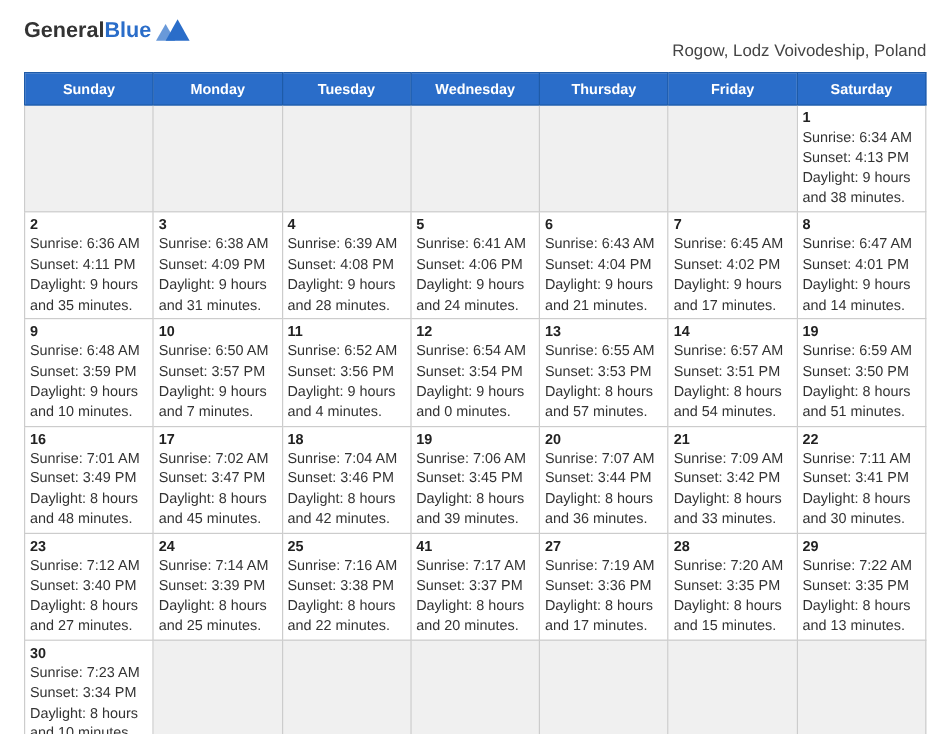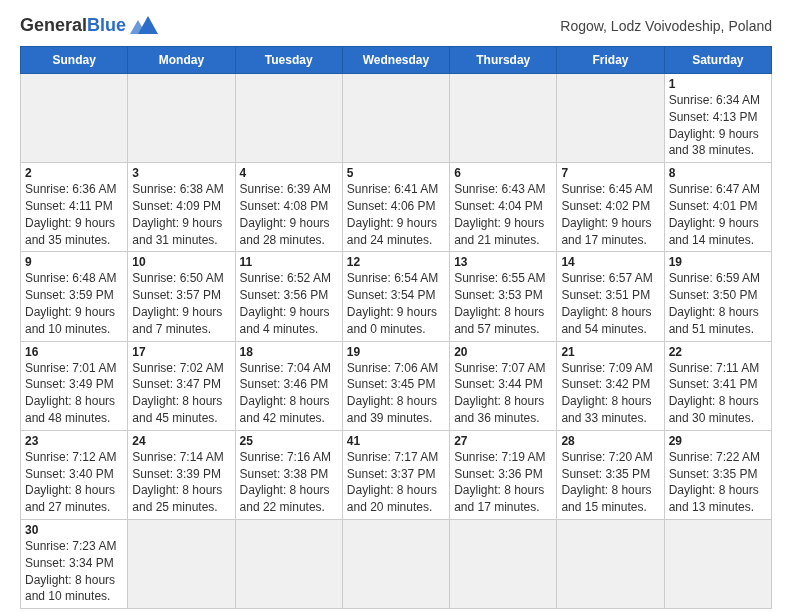--- a/index.html
+++ b/index.html
@@ -41,21 +41,21 @@
     }
     .cal-title {
       font-size: 32px;
       font-weight: bold;
       color: #222;
       line-height: 1.1;
     }
     .cal-subtitle {
       font-size: 14px;
       color: #444;
-      margin-top: 2px;
+      margin-top: 18px;
     }
     .calendar {
       width: 100%;
       border-collapse: collapse;
       table-layout: fixed;
     }
     .calendar thead th {
       background: #2a6dc9;
       color: #fff;
       font-size: 12px;

